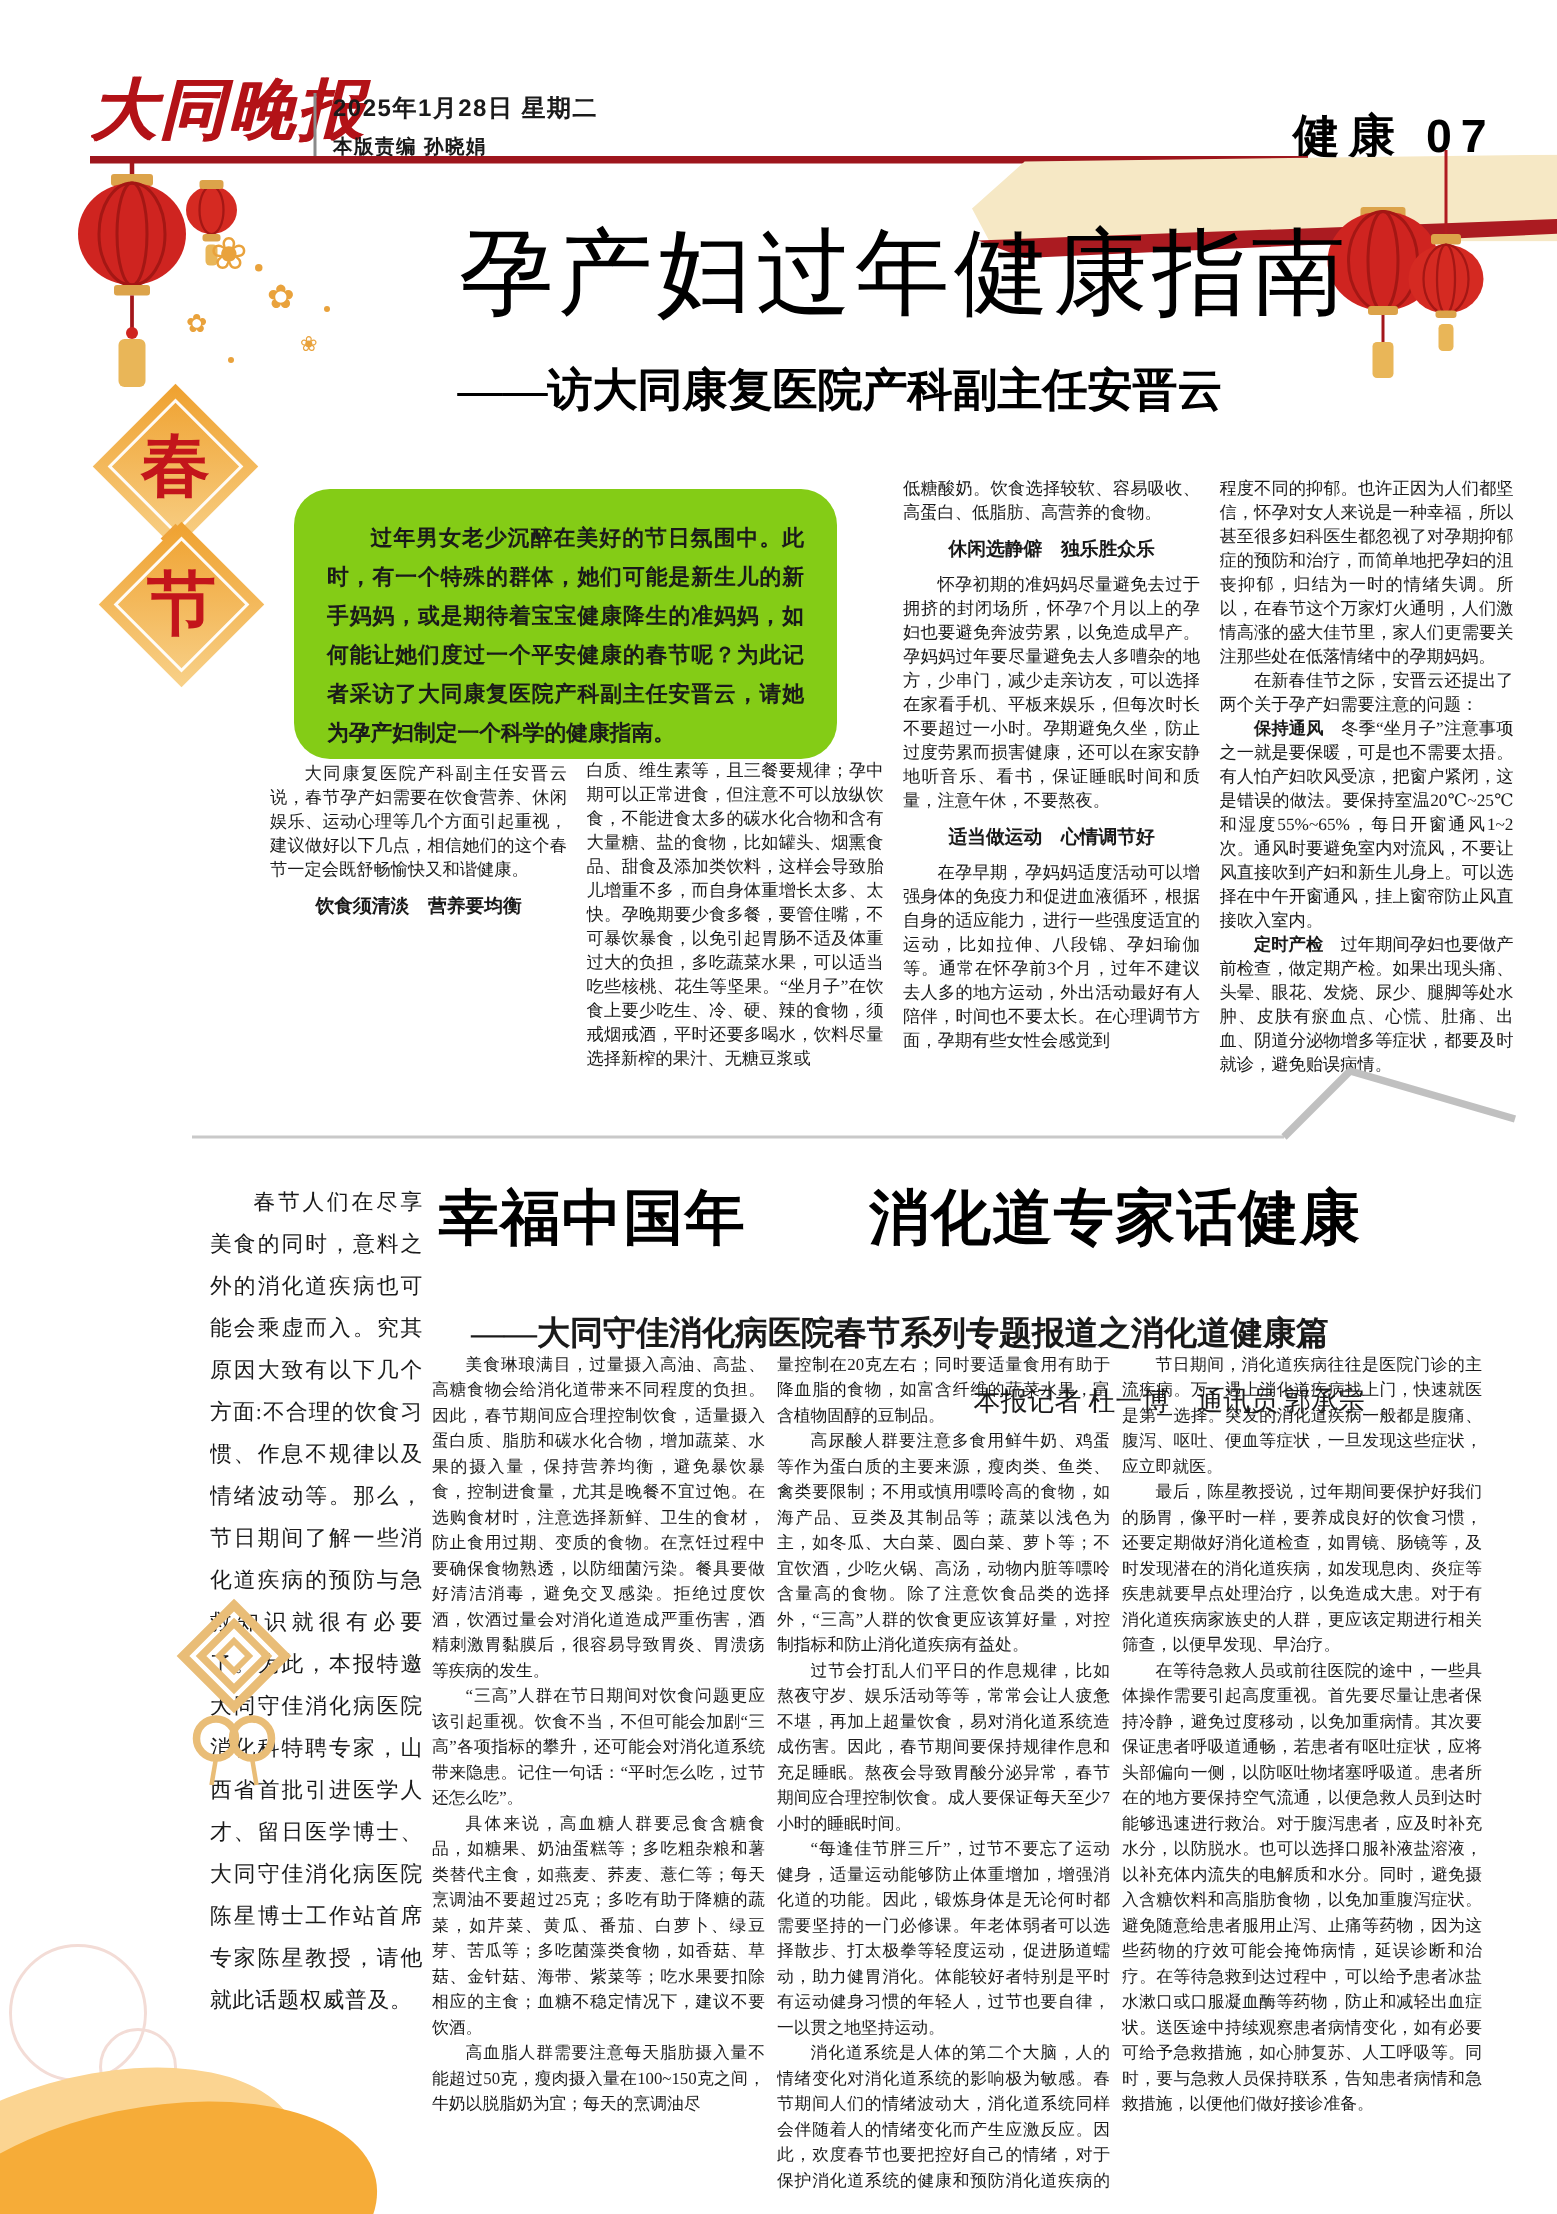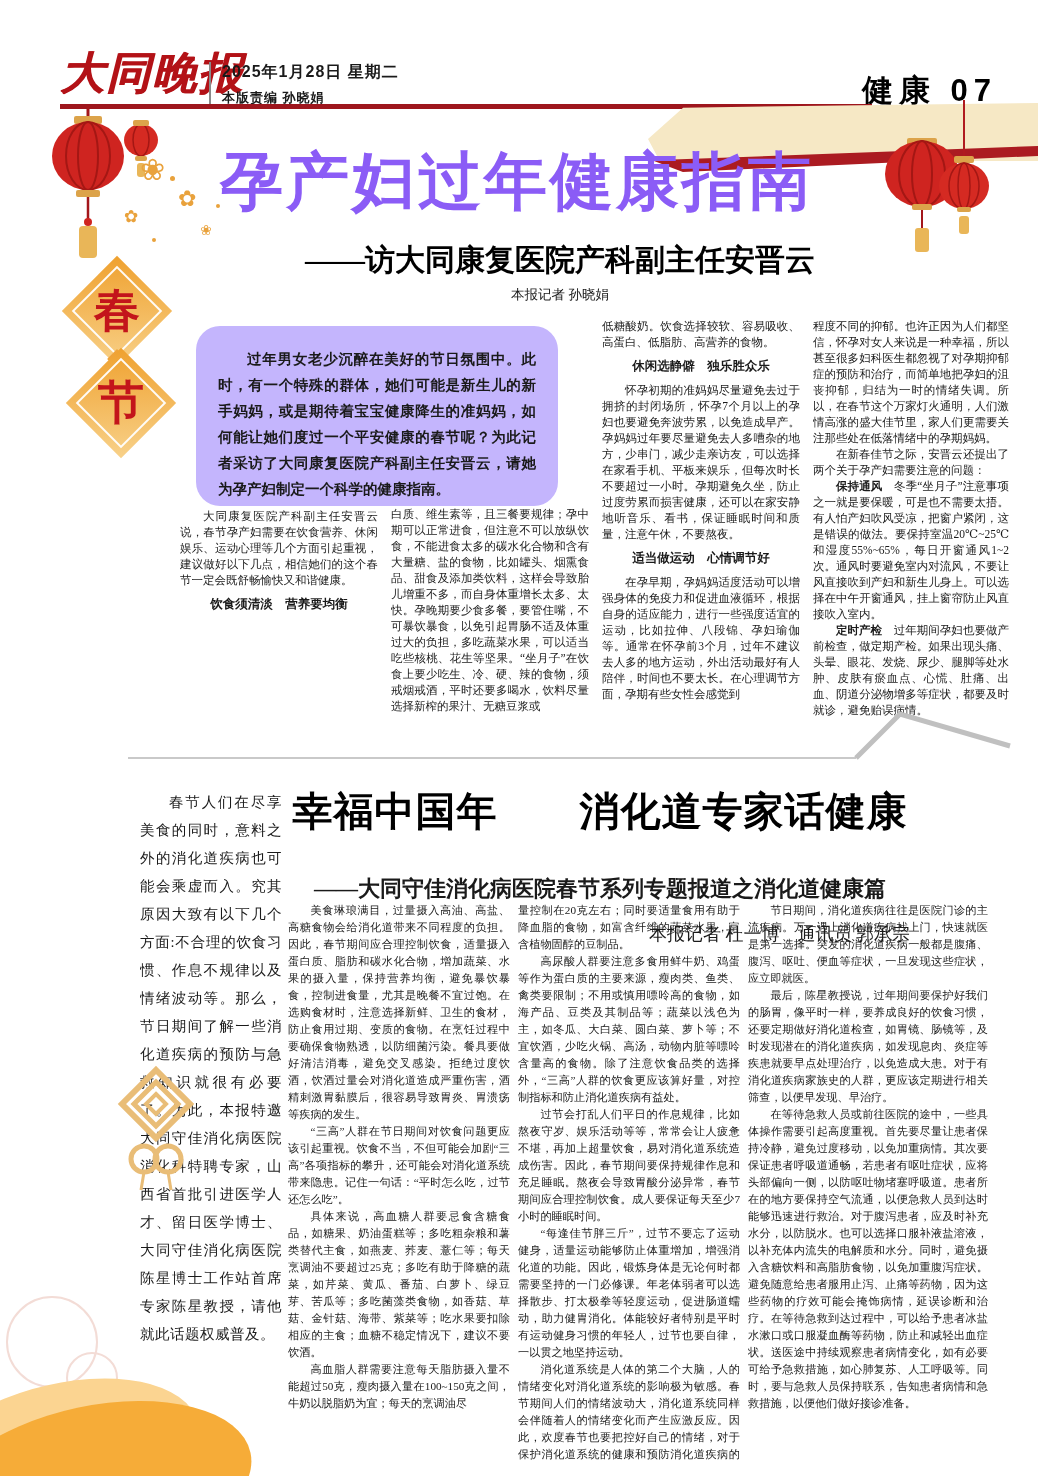--- a/index.html
+++ b/index.html
@@ -48,28 +48,28 @@
   }
   .mini-diamond { position:absolute; width:14px; height:14px; background:#efa33a; transform:rotate(45deg); }
   .divider1 { position:absolute; left:126px; top:698px; width:886px; height:80px; }
   .knot-svg { position:absolute; left:116px; top:1064px; }
   .wave1 { position:absolute; left:-96px; top:1386px; width:300px; height:156px;
            background:#fbd491; border-radius:50%; transform:rotate(-16deg); }
   .wave2 { position:absolute; left:-66px; top:1406px; width:320px; height:160px;
            background:#f6ac38; border-radius:50%; transform:rotate(-12deg); }
   .faint-circle { position:absolute; border:2px solid #f3dcd6; border-radius:50%; }
   
-  .a1-title { position:absolute; left:220px; top:148px; width:680px; text-align:left;
-              font-size:63px; font-weight:700; letter-spacing:3px; line-height:1.1; color:#8b5cf6; }
+  .a1-title { position:absolute; left:220px; top:148px; width:680px; text-align:right;
+              font-size:63px; font-weight:400; letter-spacing:3px; line-height:1.1; color:#000000; }
   .a1-sub   { position:absolute; left:220px; top:240px; width:680px; text-align:center;
               font-size:30px; font-weight:bold; color:#000; }
   .a1-byline{ position:absolute; left:220px; top:286px; width:680px; text-align:center; font-size:13.5px; }
   .introbox {
     position:absolute; left:196px; top:326px; width:362px; height:180px;
-    background:#c4b5fd; border-radius:24px; padding:20px 22px;
+    background:#84cc16; border-radius:24px; padding:20px 22px;
   }
   .introbox p { font-size:14.5px; font-weight:bold; line-height:26px; text-align:justify; text-indent:2em; }
   .col { position:absolute; overflow:hidden; font-size:11.5px; line-height:16px; text-align:justify; }
   .col p { text-indent:2em; }
   .col p.cont { text-indent:0; }
   .colhead { text-align:center; font-weight:bold; font-size:12.5px; margin:8px 0; text-indent:0; }
   .a1c1 { left:180px; top:508px; width:198px; height:236px; }
   .a1c2 { left:391px; top:506px; width:198px; height:238px; }
   .a1c3 { left:602px; top:318px; width:198px; height:425px; }
   .a1c4 { left:813px; top:318px; width:196px; height:425px; }
@@ -154,21 +154,20 @@
     <rect x="74" y="56" width="20" height="7" rx="2" fill="#dca34a"></rect>
     <ellipse cx="84" cy="86" rx="25" ry="23" fill="#d52a22"></ellipse>
     <ellipse cx="84" cy="86" rx="15" ry="23" fill="none" stroke="#a41714" stroke-width="1.5"></ellipse>
     <ellipse cx="84" cy="86" rx="6" ry="23" fill="none" stroke="#a41714" stroke-width="1.5"></ellipse>
     <rect x="77" y="107" width="14" height="5" rx="2" fill="#dca34a"></rect>
     <rect x="79" y="116" width="10" height="18" rx="3" fill="#e9b658"></rect>
   </svg>
 
   <h1 class="a1-title">孕产妇过年健康指南</h1>
   <h2 class="a1-sub">——访大同康复医院产科副主任安晋云</h2>
-  <div class="a1-byline">本报记者 孙晓娟</div>
 
   <div class="introbox">
     <p>过年男女老少沉醉在美好的节日氛围中。此时，有一个特殊的群体，她们可能是新生儿的新手妈妈，或是期待着宝宝健康降生的准妈妈，如何能让她们度过一个平安健康的春节呢？为此记者采访了大同康复医院产科副主任安晋云，请她为孕产妇制定一个科学的健康指南。</p>
   </div>
 
   <div class="col a1c1">
     <p>大同康复医院产科副主任安晋云说，春节孕产妇需要在饮食营养、休闲娱乐、运动心理等几个方面引起重视，建议做好以下几点，相信她们的这个春节一定会既舒畅愉快又和谐健康。</p>
     <div class="colhead">饮食须清淡　营养要均衡</div>
   </div>
   <div class="col a1c2">

